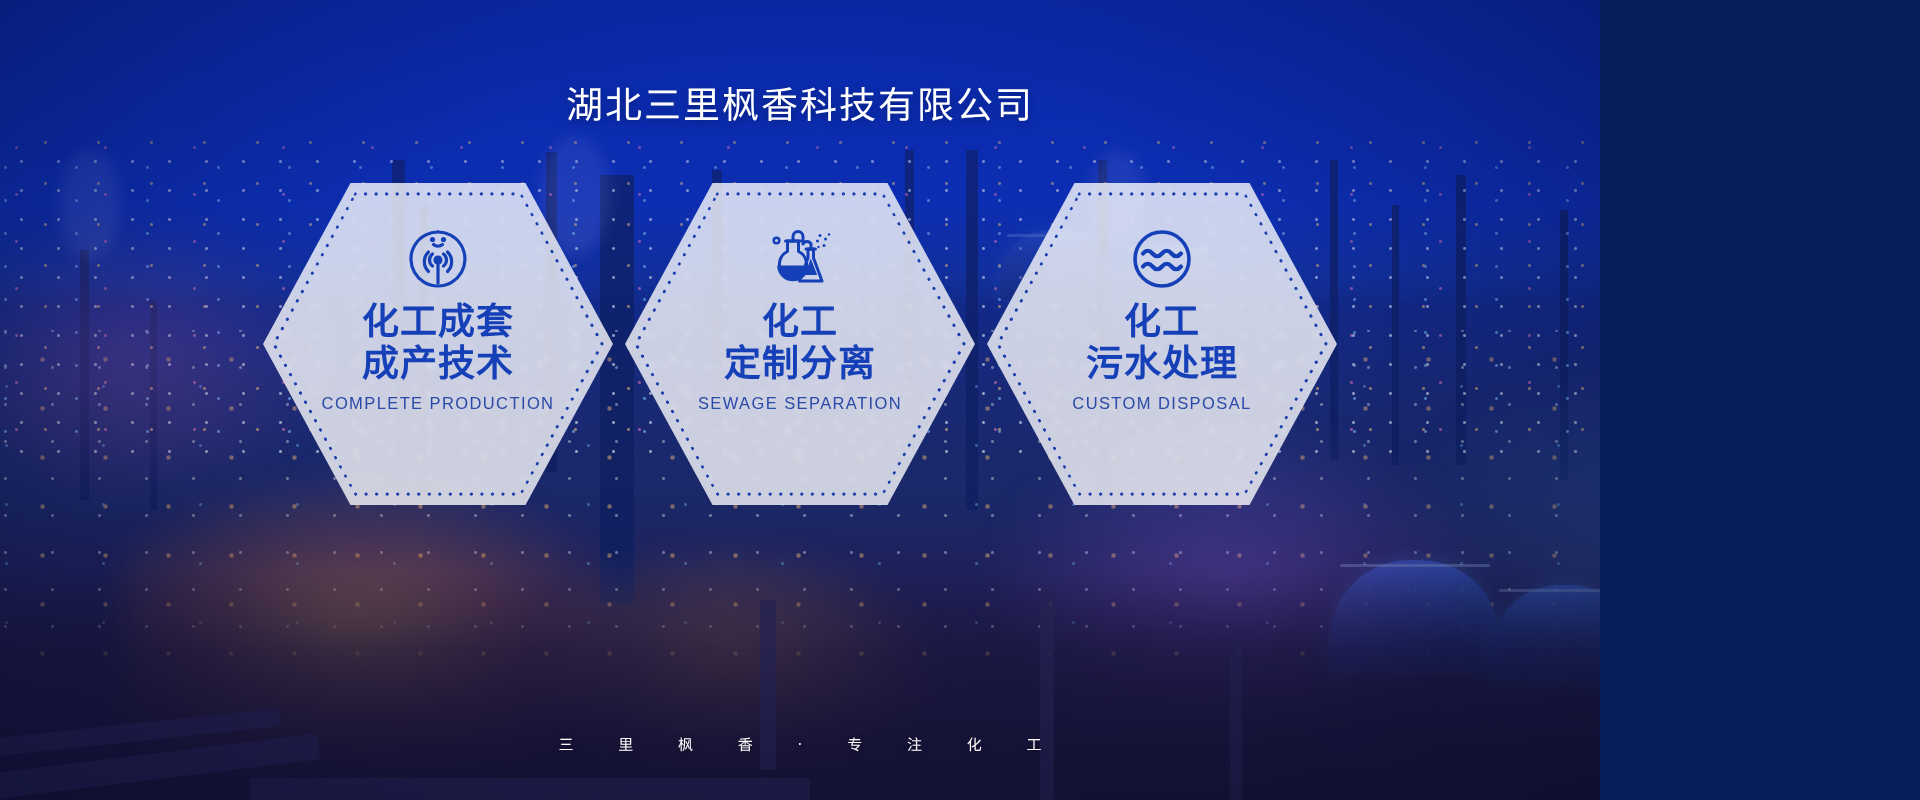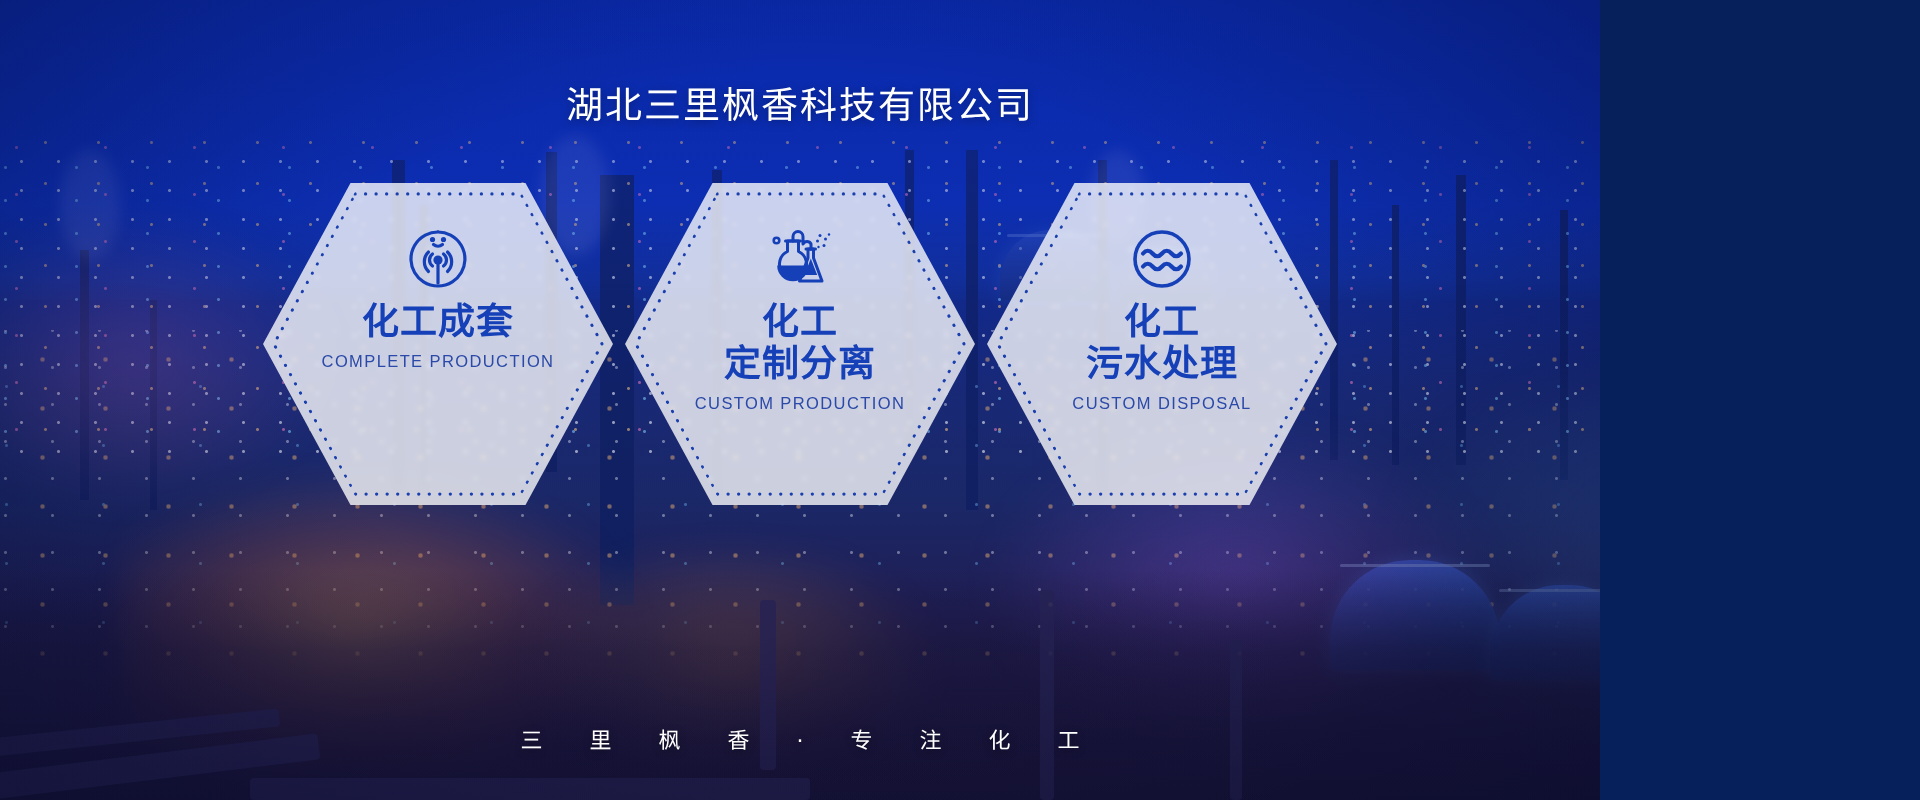--- a/index.html
+++ b/index.html
@@ -190,21 +190,21 @@
     margin-top:9px;
     text-align:center;
     white-space:nowrap;
     font-family:Liberation Sans, sans-serif;
   }
 
   
   .tagline{
     position:absolute;left:0;right:0;bottom:46px;
     text-align:center;color:#ffffff;
-    font-size:22px;letter-spacing:20px;
+    font-size:15px;letter-spacing:20px;
     text-indent:20px;
     text-shadow:0 2px 8px rgba(0,0,0,.45);
     font-family:"DejaVu Sans","Liberation Sans",sans-serif;
   }
 </style>
 </head>
 <body>
 
 <div class="stage">
 
@@ -287,20 +287,21 @@
                 <path d="M32 37 L32 56"></path>
                 <path d="M27.5 17.5 a7 7 0 0 0 9 0"></path>
               </g>
               <circle cx="32" cy="33" r="4.6" fill="#1540b8"></circle>
               <circle cx="26.5" cy="12.5" r="2.6" fill="#1540b8"></circle>
               <circle cx="37.5" cy="12.5" r="2.6" fill="#1540b8"></circle>
             </svg>
           </span>
           <div class="card-cn">
             <div>化工成套</div>
+            <div>成产技术</div>
           </div>
           <div class="card-en">COMPLETE PRODUCTION</div>
         </div>
       </div>
 
       <div class="hex-wrap">
         <div class="hex"></div>
         <div class="hex-dots">
           <svg viewBox="0 0 350 322" preserveAspectRatio="none" aria-hidden="true">
             <polygon points="87.5,2 262.5,2 348,161 262.5,320 87.5,320 2,161" fill="none" stroke="#1a3fae" stroke-width="3.4" stroke-linecap="round" stroke-dasharray="0.1 11"></polygon>
@@ -329,21 +330,21 @@
                   <circle cx="56" cy="18.5" r="1.5"></circle>
                 <circle cx="61" cy="7.5" r="1.2"></circle>
                   <circle cx="50.5" cy="20" r="1.2"></circle>
               </g>
             </svg>
           </span>
           <div class="card-cn">
             <div>化工</div>
             <div>定制分离</div>
           </div>
-          <div class="card-en">CUSTOM PRODUCTION</div>
+          <div class="card-en">SEWAGE SEPARATION</div>
         </div>
       </div>
 
       <div class="hex-wrap">
         <div class="hex"></div>
         <div class="hex-dots">
           <svg viewBox="0 0 350 322" preserveAspectRatio="none" aria-hidden="true">
             <polygon points="87.5,2 262.5,2 348,161 262.5,320 87.5,320 2,161" fill="none" stroke="#1a3fae" stroke-width="3.4" stroke-linecap="round" stroke-dasharray="0.1 11"></polygon>
           </svg>
         </div>

